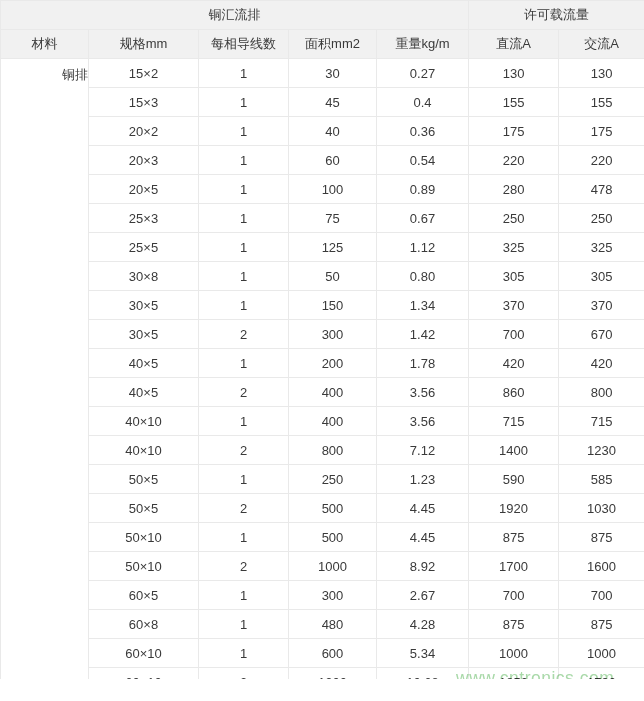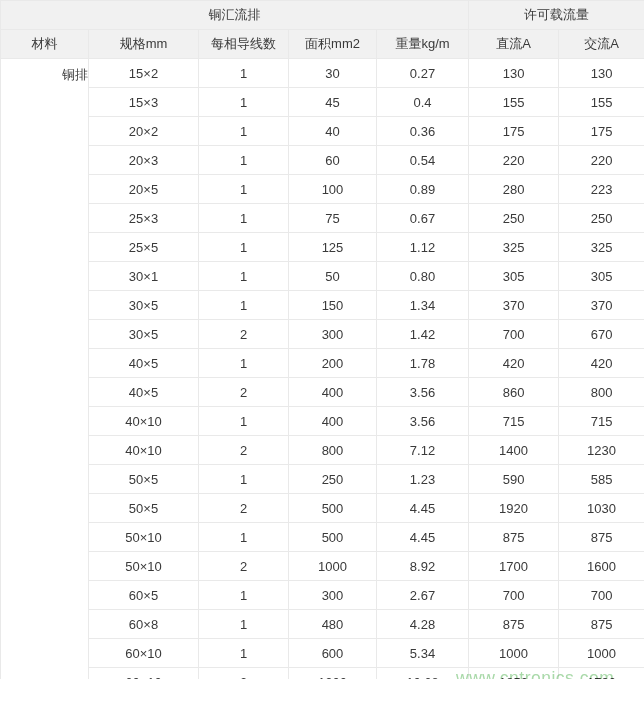--- a/index.html
+++ b/index.html
@@ -128,40 +128,40 @@
           <td>0.54</td>
           <td>220</td>
           <td>220</td>
         </tr>
         <tr>
           <td>20×5</td>
           <td>1</td>
           <td>100</td>
           <td>0.89</td>
           <td>280</td>
-          <td>223</td>
+          <td>478</td>
         </tr>
         <tr>
           <td>25×3</td>
           <td>1</td>
           <td>75</td>
           <td>0.67</td>
           <td>250</td>
           <td>250</td>
         </tr>
         <tr>
           <td>25×5</td>
           <td>1</td>
           <td>125</td>
           <td>1.12</td>
           <td>325</td>
           <td>325</td>
         </tr>
         <tr>
-          <td>30×1</td>
+          <td>30×8</td>
           <td>1</td>
           <td>50</td>
           <td>0.80</td>
           <td>305</td>
           <td>305</td>
         </tr>
         <tr>
           <td>30×5</td>
           <td>1</td>
           <td>150</td>

